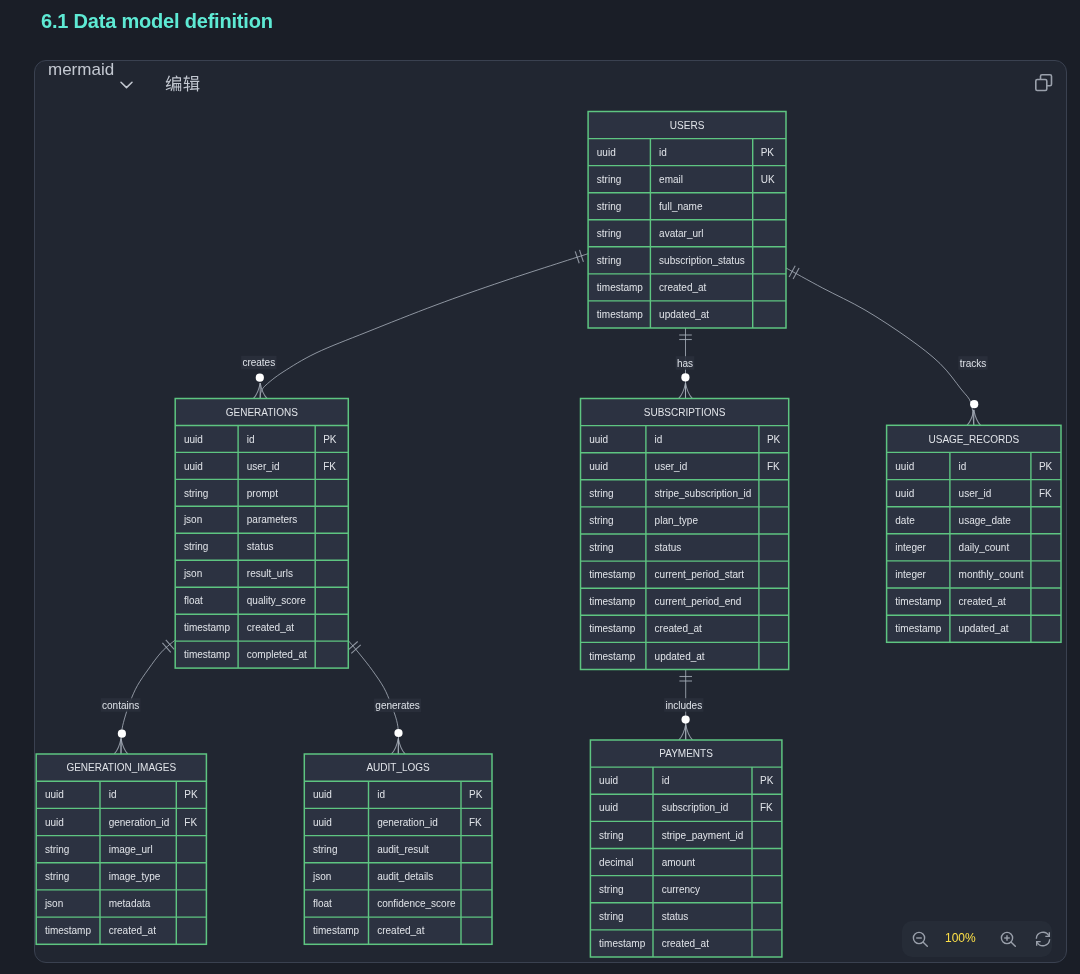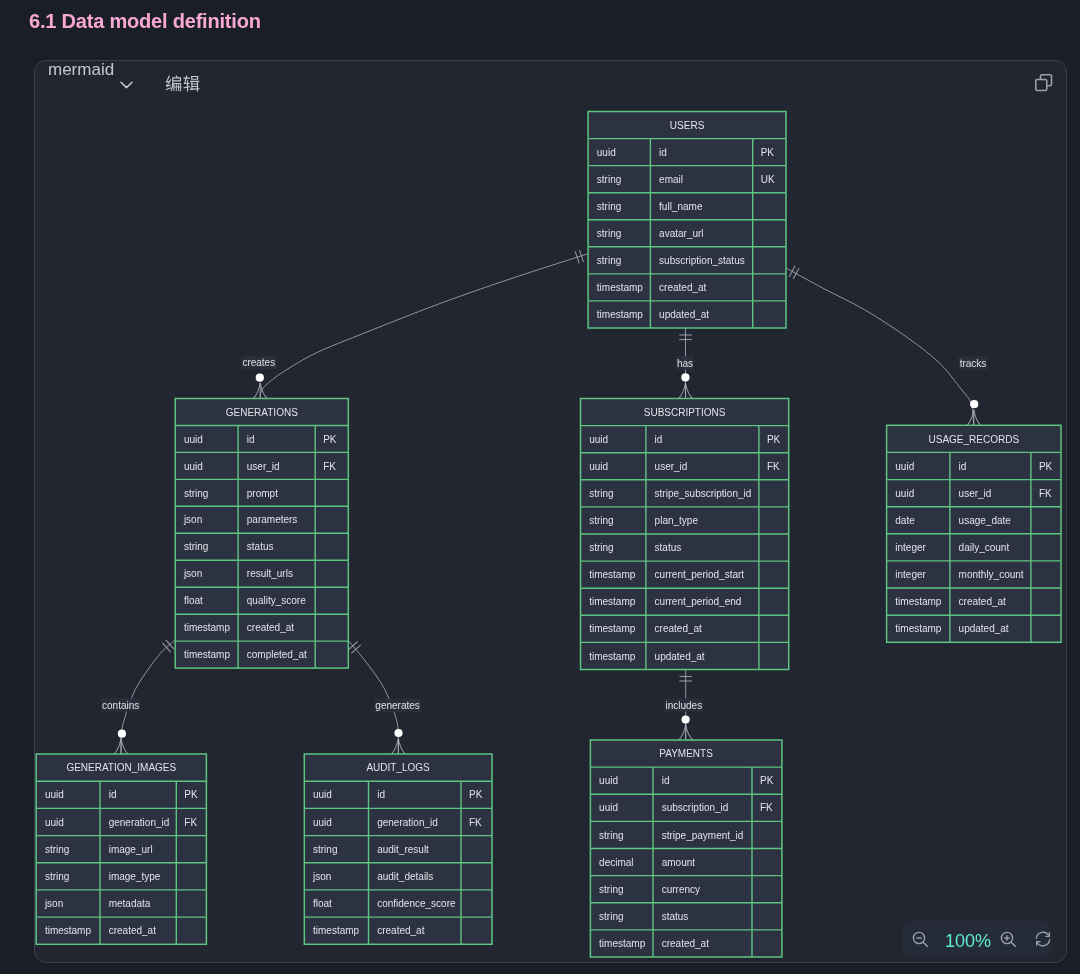--- a/index.html
+++ b/index.html
@@ -1,23 +1,23 @@
 <!DOCTYPE html>
 <html><head><meta charset="utf-8">
 <style>
 * { margin:0; padding:0; box-sizing:border-box; }
 html,body { width:1080px; height:974px; background:#1a1e27; font-family:"Liberation Sans", sans-serif; overflow:hidden; }
 body { transform:translateZ(0); }
-.title { position:absolute; left:29px; top:10px; font-size:20px; font-weight:bold; color:#f9a8d4; letter-spacing:-0.2px; transform:translateZ(0); }
+.title { position:absolute; left:41px; top:10px; font-size:20px; font-weight:bold; color:#5eead4; letter-spacing:-0.2px; transform:translateZ(0); }
 .panel { position:absolute; left:34px; top:60px; width:1033px; height:903px; background:#212631; border:1px solid #3a4150; border-radius:12px; }
 .mer { position:absolute; left:48px; top:60px; font-size:17px; color:#c3c8d1; transform:translateZ(0); }
 .chev { position:absolute; left:120px; top:81px; }
 .copyic { position:absolute; left:1035px; top:74px; }
 .pill { position:absolute; left:902px; top:921px; width:150px; height:36px; background:#262c37; border-radius:10px; }
-.pct { position:absolute; left:945px; top:931px; font-size:18px; color:#5eead4; transform:translateZ(0); }
+.pct { position:absolute; left:945px; top:931px; font-size:12px; color:#fde047; transform:translateZ(0); }
 </style></head>
 <body>
 <div class="title">6.1 Data model definition</div>
 <div class="panel"></div>
 <svg width="1080" height="974" viewBox="0 0 1080 974" style="position:absolute;left:0;top:0;transform:translateZ(0);will-change:transform" font-family="Liberation Sans, sans-serif">
 <path d="M588.1,253.7 C574.1,258.2 529.4,272.4 504.0,281.0 C478.6,289.6 458.8,296.5 436.0,305.0 C413.2,313.5 387.0,324.0 367.0,332.0 C347.0,340.0 330.0,346.3 316.0,353.0 C302.0,359.7 291.3,366.7 283.0,372.0 C274.7,377.3 269.7,381.7 266.0,385.0 C262.3,388.3 262.0,389.8 261.0,392.0 C260.0,394.2 260.3,397.4 260.2,398.5" fill="none" stroke="#aab1bd" stroke-width="1.0" stroke-opacity="0.8"></path>
 <line x1="579.5" y1="249.9" x2="583.4" y2="261.9" stroke="#aab1bd" stroke-width="1.1" stroke-opacity="0.8"></line>
 <line x1="575.2" y1="251.4" x2="579.2" y2="263.3" stroke="#aab1bd" stroke-width="1.1" stroke-opacity="0.8"></line>
 <rect x="241.2" y="355.8" width="35.3" height="13.5" fill="#2a303c" fill-opacity="0.9"></rect>
 <text x="258.8" y="366.0" text-anchor="middle" font-size="10.0px" fill="#dde1e7">creates</text>

